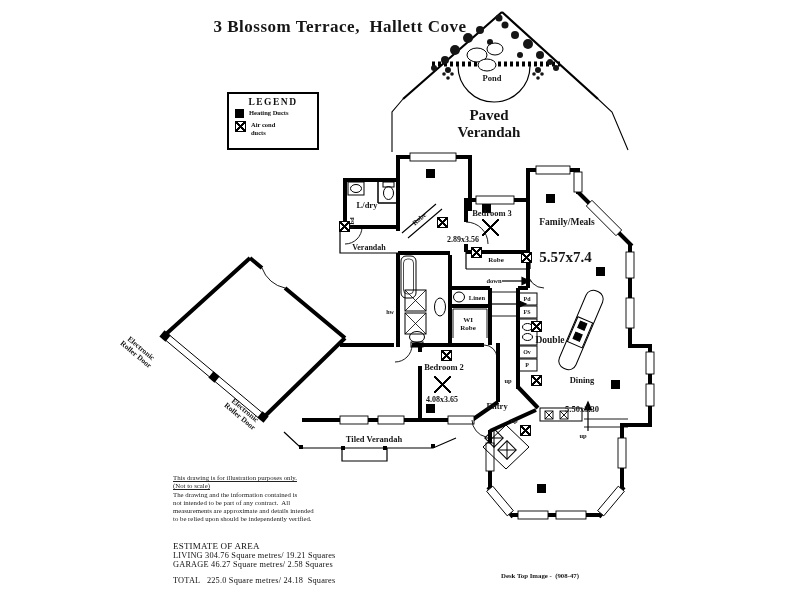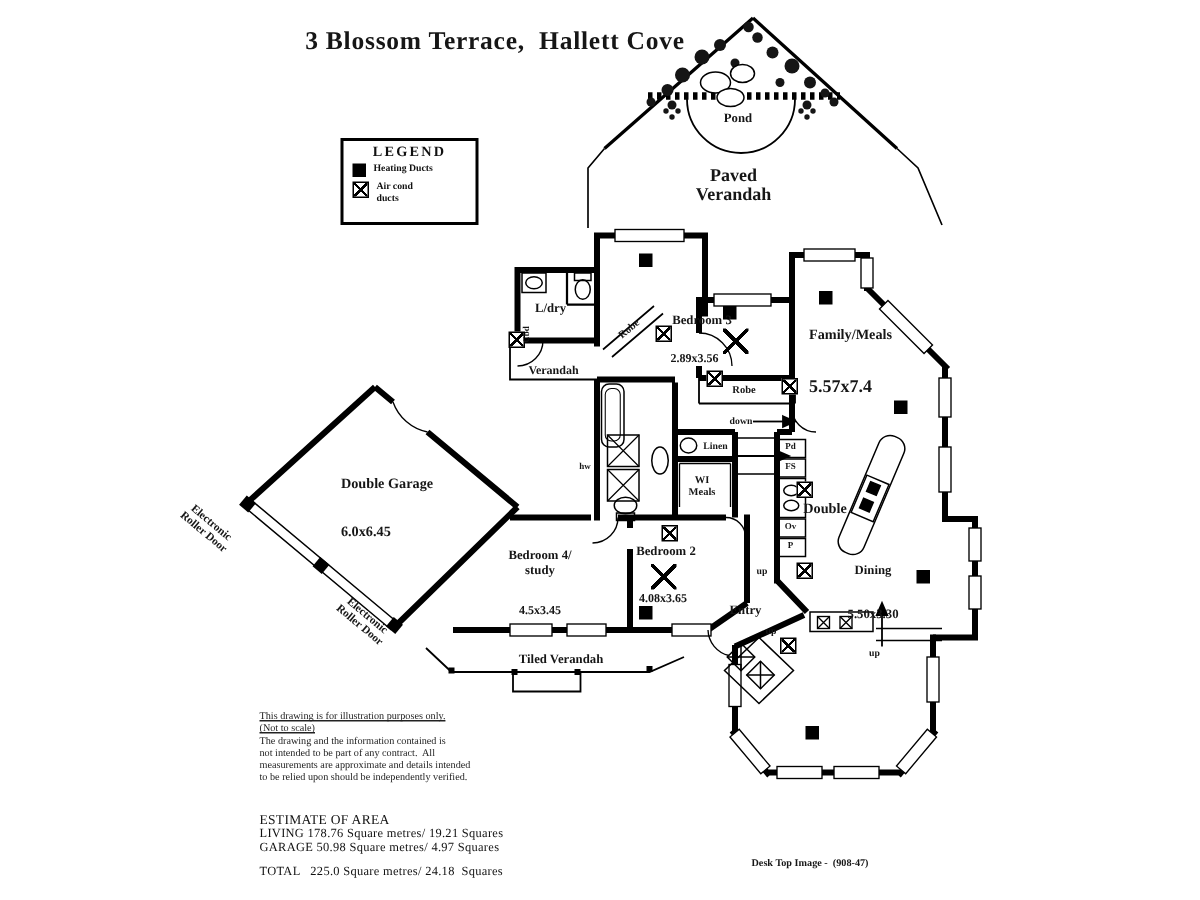--- a/index.html
+++ b/index.html
@@ -5,21 +5,21 @@
   html,body{margin:0;padding:0;background:#fff;}
   #root{position:relative;width:800px;height:600px;background:#fff;overflow:hidden;
         font-family:"Liberation Serif","DejaVu Serif",serif;color:#111;}
   #plan{position:absolute;left:0;top:0;}
   .lbl{position:absolute;transform:translate(-50%,-50%);text-align:center;
        font-weight:bold;color:#161616;white-space:pre-wrap;line-height:1.12;}
   .rot40{transform:translate(-50%,-50%) rotate(40deg);}
   .rotm40{transform:translate(-50%,-50%) rotate(-40deg);}
   .rotm90{transform:translate(-50%,-50%) rotate(-90deg);}
   .fs17{font-size:17px;letter-spacing:.5px;}
-  .fs95{font-size:9.5px;} .fs9{font-size:12px;} .fs85{font-size:8.5px;}
+  .fs95{font-size:9.5px;} .fs9{font-size:15px;} .fs85{font-size:8.5px;}
   .fs8{font-size:8px;} .fs75{font-size:7.5px;} .fs7{font-size:7px;}
   .fs65{font-size:6.5px;} .fs6{font-size:6px;}
   .hd{position:absolute;width:9px;height:9px;background:#000;}
   .ac{position:absolute;width:9px;height:9px;border:1px solid #000;background-color:#fff;background-image:
       linear-gradient(45deg,transparent 43%,#000 43%,#000 57%,transparent 57%),
       linear-gradient(-45deg,transparent 43%,#000 43%,#000 57%,transparent 57%);}
   .fan{position:absolute;width:17px;height:17px;background-image:
       linear-gradient(45deg,transparent 45%,#000 45%,#000 55%,transparent 55%),
       linear-gradient(-45deg,transparent 45%,#000 45%,#000 55%,transparent 55%);}
   .legend{position:absolute;left:227px;top:92px;width:92px;height:58px;border:2px solid #000;
@@ -239,21 +239,21 @@
   <div class="ac" style="left:521px;top:252px"></div>
   <div class="ac" style="left:441px;top:350px"></div>
   <div class="ac" style="left:531px;top:321px"></div>
   <div class="ac" style="left:531px;top:375px"></div>
   <div class="ac" style="left:520px;top:425px"></div>
   <div class="ac" style="left:339px;top:221px"></div>
 
   <div class="fan" style="left:482px;top:219px"></div>
   <div class="fan" style="left:434px;top:376px"></div>
 
-  <div class="lbl fs17" style="left:330px;top:27px">3 Blossom Terrace,  Hallett Cove</div>
+  <div class="lbl fs17" style="left:340px;top:27px">3 Blossom Terrace,  Hallett Cove</div>
 
   <div class="legend">
     <div class="legend-title">LEGEND</div>
     <div class="legend-row">
       <span class="l-hd"></span>
       <span>Heating Ducts</span>
     </div>
     <div class="legend-row">
       <span class="l-ac"></span>
       <span style="white-space:pre-line">Air cond
@@ -263,46 +263,37 @@
 
   <div class="lbl fs85" style="left:492px;top:79px;font-weight:600">Pond</div>
   <div class="lbl fs9" style="left:489px;top:124px">Paved
 Verandah</div>
   <div class="lbl fs8" style="left:369px;top:248px">Verandah</div>
   <div class="lbl fs85" style="left:374px;top:440px">Tiled Verandah</div>
   <div class="lbl fs85" style="left:497px;top:407px">Entry</div>
   <div class="lbl fs95" style="left:550px;top:340px">Double</div>
   <div class="lbl fs85" style="left:367px;top:206px">L/dry</div>
 
-  <div class="lbl fs85" style="left:468px;top:214px">Bedroom 3</div>
+  <div class="lbl fs85" style="left:492px;top:214px">Bedroom 3</div>
   <div class="lbl fs8" style="left:463px;top:240px">2.89x3.56</div>
   <div class="lbl fs95" style="left:567px;top:242px;text-align:left">
     <div>Family/Meals</div>
     <div class="fs9">5.57x7.4</div>
-  </div>
-  <div class="lbl fs95" style="left:258px;top:340px">
-    <div>Double Garage</div>
-    <div style="text-align:left">6.0x6.45</div>
-  </div>
-  <div class="lbl fs85" style="left:360px;top:389px">
-    <div>Bedroom 4/
-study</div>
-    <div class="fs8">4.5x3.45</div>
   </div>
   <div class="lbl fs85" style="left:444px;top:368px">Bedroom 2</div>
   <div class="lbl fs8" style="left:442px;top:400px">4.08x3.65</div>
   <div class="lbl fs85" style="left:582px;top:395px">
     <div>Dining</div>
     <div>5.50x3.30</div>
   </div>
 
   <div class="lbl fs7" style="left:496px;top:261px">Robe</div>
   <div class="lbl fs7 rotm40" style="left:420px;top:220px">Robe</div>
   <div class="lbl fs7" style="left:468px;top:325px">WI
-Meals</div>
+Robe</div>
   <div class="lbl fs65" style="left:477px;top:298px">Linen</div>
   <div class="lbl fs6 rotm90" style="left:352px;top:223px">Cbd</div>
   <div class="lbl fs6" style="left:390px;top:312px">hw</div>
   <div class="lbl fs65" style="left:494px;top:281px">down</div>
   <div class="lbl fs65" style="left:508px;top:381px">up</div>
   <div class="lbl fs65" style="left:514px;top:421px">up</div>
   <div class="lbl fs65" style="left:583px;top:436px">up</div>
   <div class="lbl fs6" style="left:527px;top:299px">Pd</div>
   <div class="lbl fs6" style="left:527px;top:312px">FS</div>
   <div class="lbl fs6" style="left:527px;top:352px">Ov</div>
@@ -313,19 +304,19 @@
 Roller Door</div>
 
   <div class="note underline" style="left:173px;top:474px">This drawing is for illustration purposes only.</div>
   <div class="note underline" style="left:173px;top:482px">(Not to scale)</div>
   <div class="note" style="left:173px;top:491px">The drawing and the information contained is</div>
   <div class="note" style="left:173px;top:499px">not intended to be part of any contract.  All</div>
   <div class="note" style="left:173px;top:507px">measurements are approximate and details intended</div>
   <div class="note" style="left:173px;top:515px">to be relied upon should be independently verified.</div>
 
   <div class="est" style="left:173px;top:541px;font-size:9px">ESTIMATE OF AREA</div>
-  <div class="est" style="left:173px;top:551px">LIVING 178.76 Square metres/ 19.21 Squares</div>
-  <div class="est" style="left:173px;top:560px">GARAGE 50.98 Square metres/ 4.97 Squares</div>
+  <div class="est" style="left:173px;top:551px">LIVING 304.76 Square metres/ 19.21 Squares</div>
+  <div class="est" style="left:173px;top:560px">GARAGE 46.27 Square metres/ 2.58 Squares</div>
   <div class="est" style="left:173px;top:576px">TOTAL   225.0 Square metres/ 24.18  Squares</div>
 
   <div class="lbl" style="left:540px;top:576px;font-size:6.8px;font-weight:600">Desk Top Image -  (908-47)</div>
 
 </div>
 
 </body></html>

